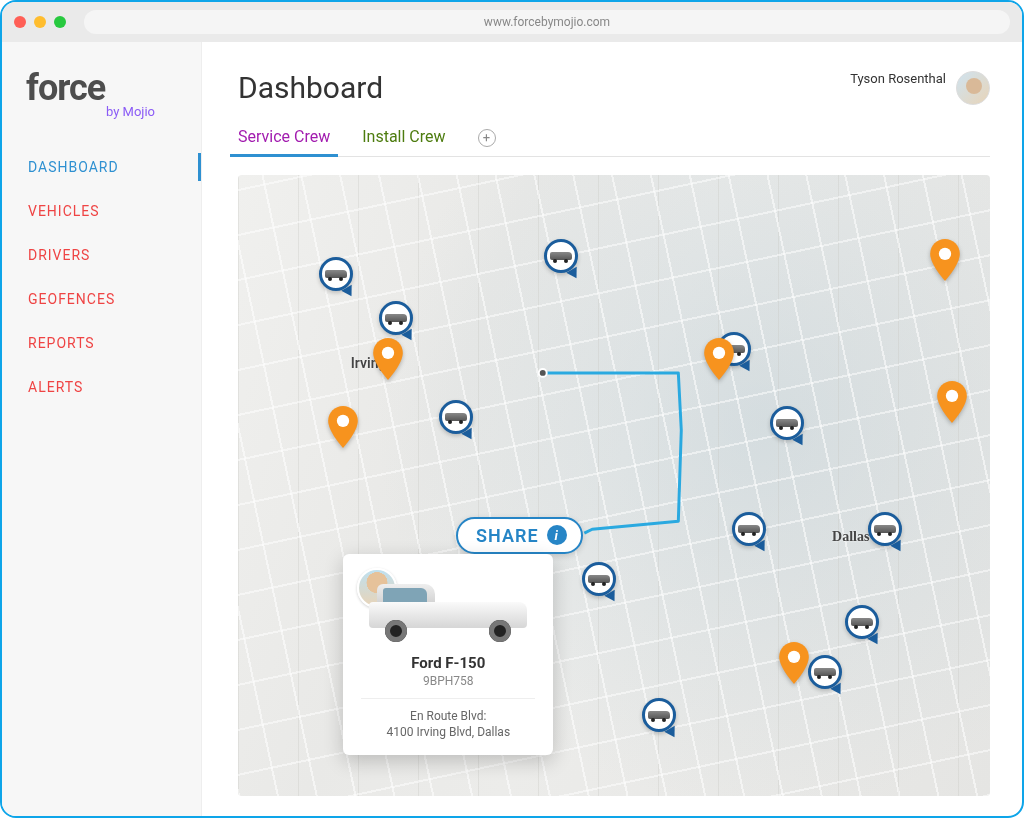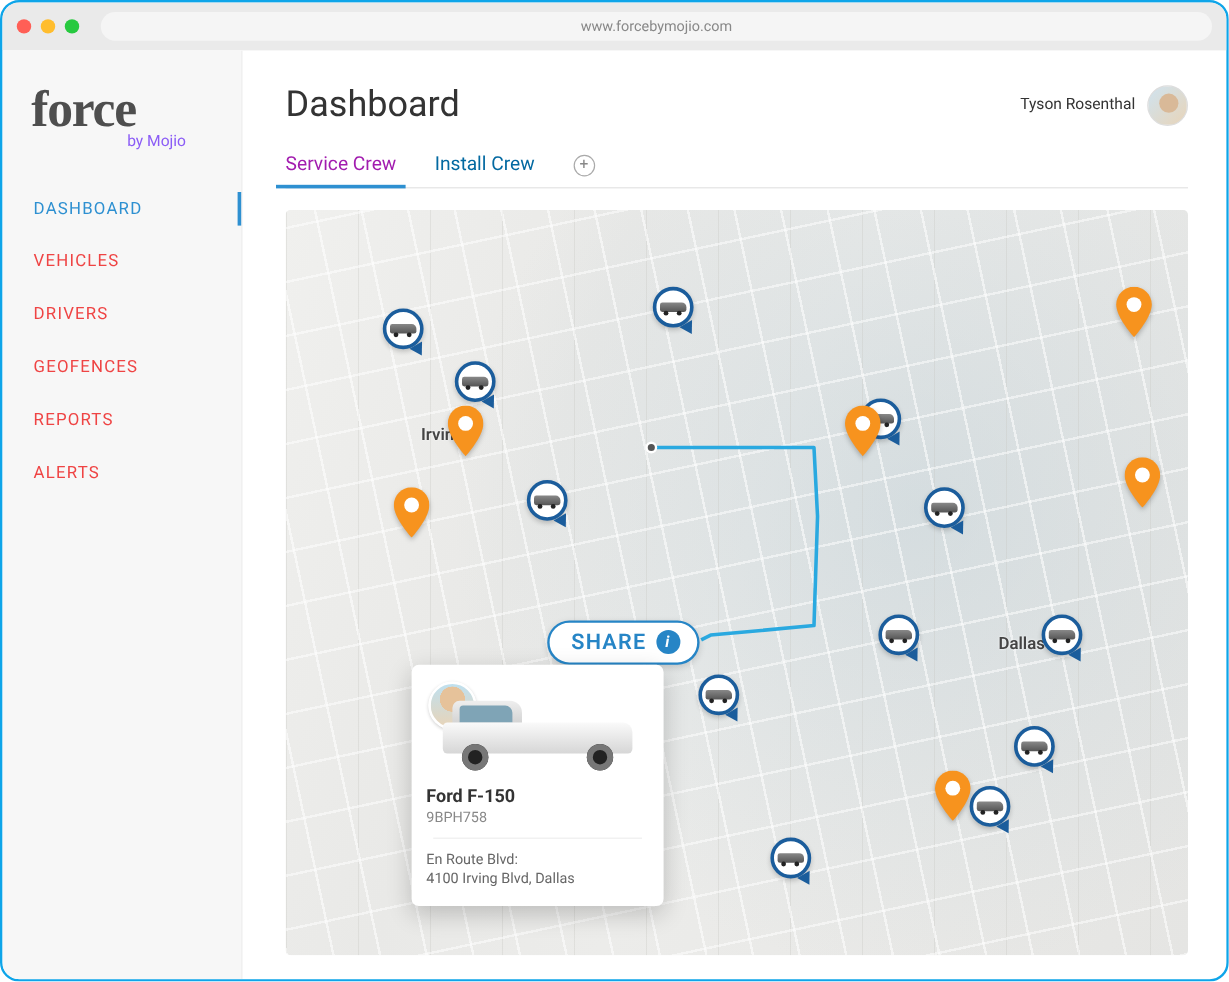--- a/index.html
+++ b/index.html
@@ -53,26 +53,25 @@
 .sidebar {
   width: 200px;
   background: #f7f7f7;
   padding: 28px 0 0 0;
   border-right: 1px solid #eee;
 }
 .logo {
   padding: 0 20px 26px 24px;
 }
 .logo-main {
-  font-size: 43px;
+  font-size: 36px;
   font-weight: 700;
   color: #4e4e4e;
   letter-spacing: -1px;
   line-height: 1;
-  font-family: Liberation Serif, serif;
 }
 .logo-sub {
   font-size: 13px;
   color: #8b5cf6;
   text-align: right;
   margin-top: -2px;
   padding-right: 26px;
 }
 .nav { list-style: none; }
 .nav-item {
@@ -107,21 +106,20 @@
   justify-content: space-between;
   align-items: center;
 }
 .page-title {
   font-size: 30px;
   font-weight: 400;
   color: #333;
 }
 .user {
   display: flex;
-  align-items: center;
   gap: 10px;
   cursor: pointer;
 }
 .user-name { font-size: 13px; color: #333; }
 .avatar {
   width: 34px; height: 34px;
   border-radius: 50%;
   background: linear-gradient(135deg,#cfe3f0,#e8d4b8);
   border: 1px solid #ddd;
   position: relative;
@@ -138,21 +136,21 @@
 .tabs {
   display: flex;
   align-items: center;
   gap: 32px;
   margin-top: 22px;
   border-bottom: 1px solid #e3e3e3;
   padding-bottom: 0;
 }
 .tab {
   font-size: 16px;
-  color: #0369a1;
+  color: #4d7c0f;
   padding-bottom: 10px;
   cursor: pointer;
   position: relative;
 }
 .tab.active {
   color: #a21caf;
 }
 .tab.active::after {
   content: '';
   position: absolute;
@@ -284,21 +282,21 @@
   font-weight: 700;
   font-style: italic;
 }
 .popup {
   position: absolute;
   width: 210px;
   background: #fff;
   border-radius: 6px;
   box-shadow: 0 6px 20px rgba(0,0,0,0.2);
   padding: 14px 12px 16px;
-  text-align: left;
+  text-align: center;
 }
 .popup-img {
   width: 170px;
   height: 72px;
   margin: 6px auto 8px;
   position: relative;
 }
 .truck-body { position:absolute; left:6px; right:6px; top:28px; height:26px; background:linear-gradient(#fafafa,#d6d6d6); border-radius:4px 8px 4px 4px;}
 .truck-cab { position:absolute; left:14px; top:10px; width:58px; height:24px; background:linear-gradient(#eee,#ccc); border-radius:6px 10px 0 0;}
 .truck-win { position:absolute; left:20px; top:14px; width:44px; height:14px; background:#7fa4b6; border-radius:3px 6px 0 0;}
@@ -385,21 +383,21 @@
             <div class="truck-body"></div>
             <div class="truck-wh w1"></div>
             <div class="truck-wh w2"></div>
           </div>
           <h4>Ford F-150</h4>
           <div class="sub">9BPH758</div>
           <hr>
           <div class="route-lbl">En Route Blvd:</div>
           <div class="route-addr">4100 Irving Blvd, Dallas</div>
         </div>
-      <div class="city-label" style="left: 79%; top: 57%;">Dallas</div>
+      <div class="city-label" style="left: 79%; top: 57%; font-family: Liberation Serif, serif;">Dallas</div>
           <div class="city-label" style="left: 15%; top: 29%;">Irving</div>
           <div class="marker" style="left: 13%; top: 16%;">
             <div class="marker-circle">
               <div class="vehicle-glyph"></div>
             </div>
             <div class="marker-tail"></div>
           </div>
           <div class="marker" style="left: 21%; top: 23%;">
             <div class="marker-circle">
               <div class="vehicle-glyph"></div>

